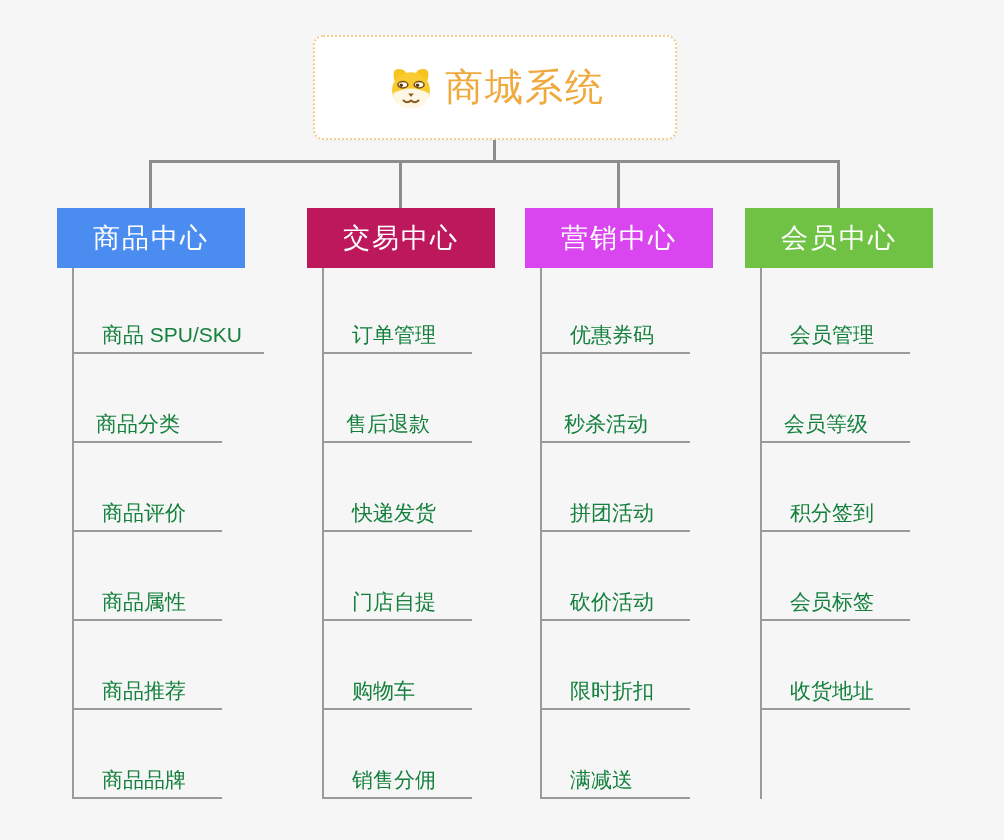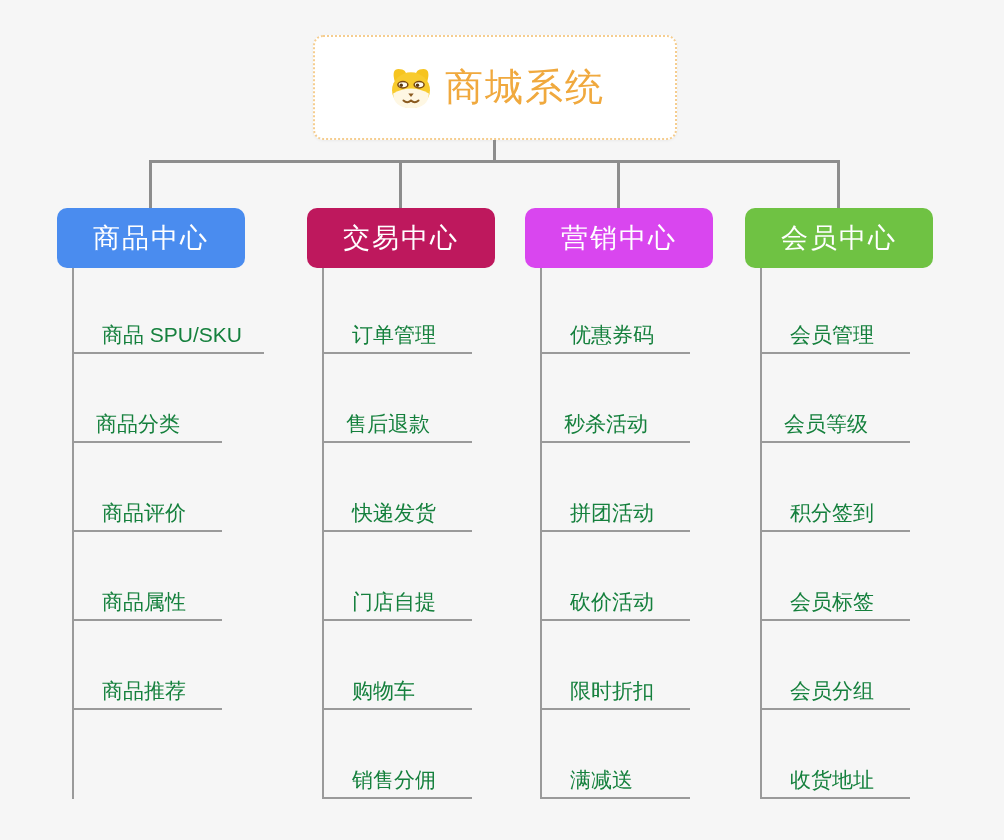--- a/index.html
+++ b/index.html
@@ -27,21 +27,21 @@
   .v-drop-2 {left:399px;top:160px;width:3px;height:48px;}
   .v-drop-3 {left:617px;top:160px;width:3px;height:48px;}
   .v-drop-4 {left:837px;top:160px;width:3px;height:48px;}
   
   .branch{position:absolute;top:208px;width:188px;height:600px;}
   .branch:nth-child(1){left:57px;}
   .branch:nth-child(2){left:307px;}
   .branch:nth-child(3){left:525px;}
   .branch:nth-child(4){left:745px;}
   .branch-header{
-    height:60px;border-radius:10px;display:flex;align-items:center;justify-content:center;
+    height:60px;border-radius:0;display:flex;align-items:center;justify-content:center;
     color:#FFFFFF;font-size:27px;font-weight:500;letter-spacing:2px;white-space:nowrap;
   }
   .trunk{
     position:absolute;left:15px;top:60px;width:2px;height:531px;background:#9A9A9A;
   }
   .items{position:absolute;left:0;top:0;width:100%;height:100%;}
   .item{
     position:absolute;left:15px;height:34px;min-width:150px;box-sizing:border-box;
     border-bottom:2px solid #9A9A9A;padding:0 22px 3px 30px;
     display:flex;align-items:flex-end;white-space:nowrap;
@@ -83,20 +83,21 @@
 <div id="branches">
   <div class="branch">
     <div class="branch-header" style="background: rgb(74, 140, 239);">商品中心</div>
     <div class="trunk"></div>
     <div class="items">
         <div class="item">商品 SPU/SKU</div>
         <div class="item">商品分类</div>
         <div class="item">商品评价</div>
         <div class="item">商品属性</div>
         <div class="item">商品推荐</div>
+        <div class="item">商品品牌</div>
       </div>
   </div>
 
   <div class="branch">
     <div class="branch-header" style="background: #be185d;">交易中心</div>
     <div class="trunk"></div>
     <div class="items">
         <div class="item">订单管理</div>
         <div class="item">售后退款</div>
         <div class="item">快递发货</div>
@@ -120,17 +121,16 @@
   </div>
 
   <div class="branch">
     <div class="branch-header" style="background: rgb(111, 194, 67);">会员中心</div>
     <div class="trunk"></div>
     <div class="items">
         <div class="item">会员管理</div>
         <div class="item">会员等级</div>
         <div class="item">积分签到</div>
         <div class="item">会员标签</div>
-        <div class="item">会员分组</div>
         <div class="item">收货地址</div>
       </div>
   </div>
 </div>
 
 </body></html>

